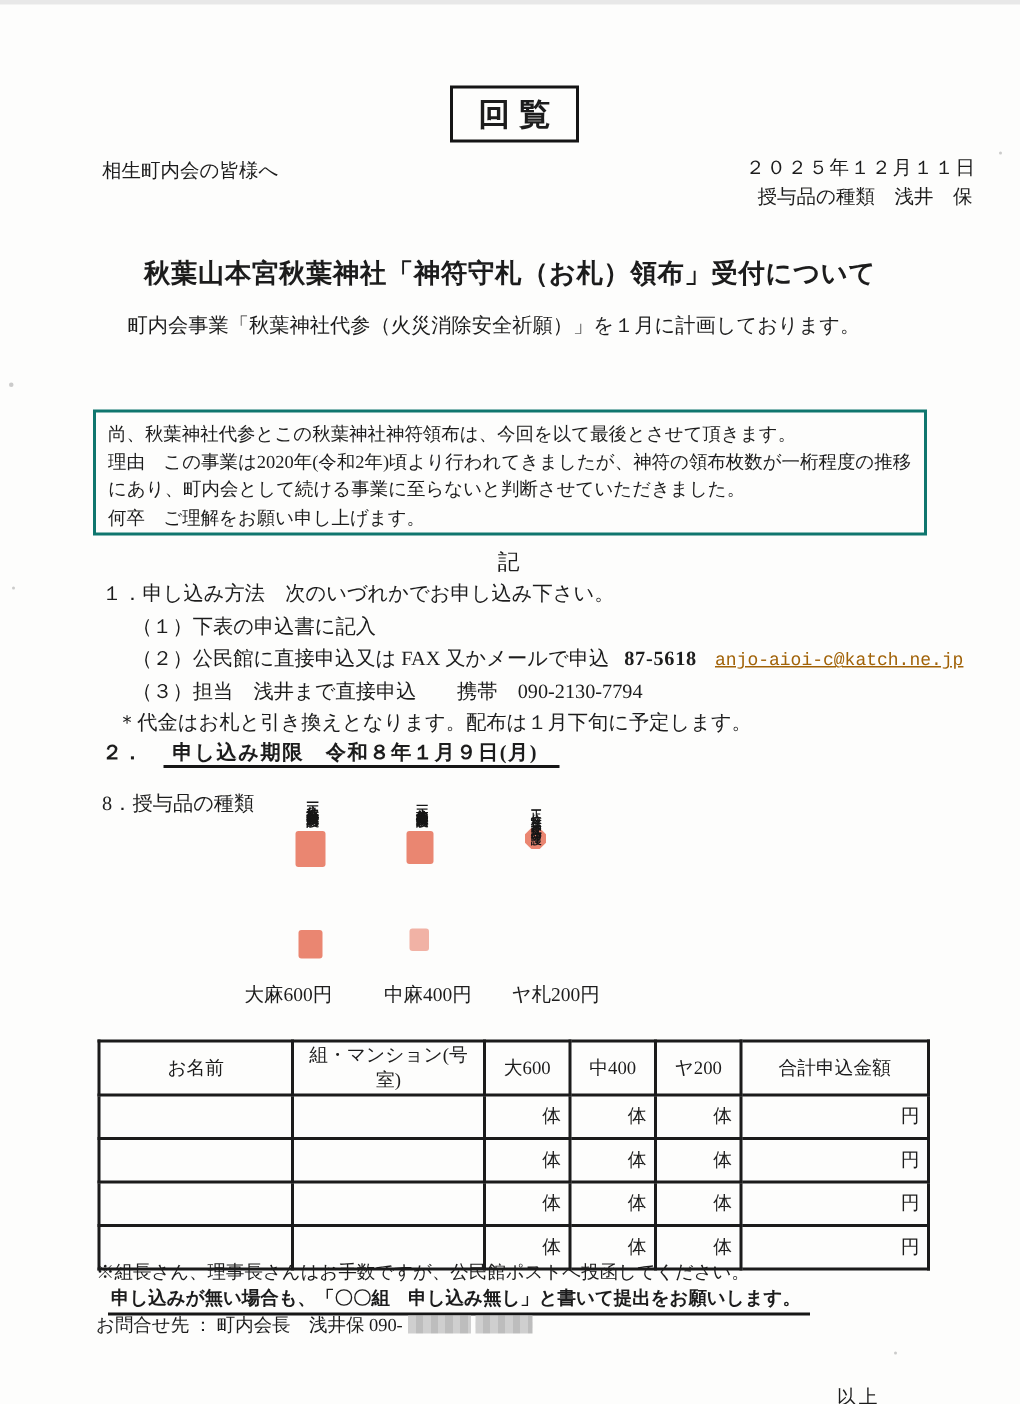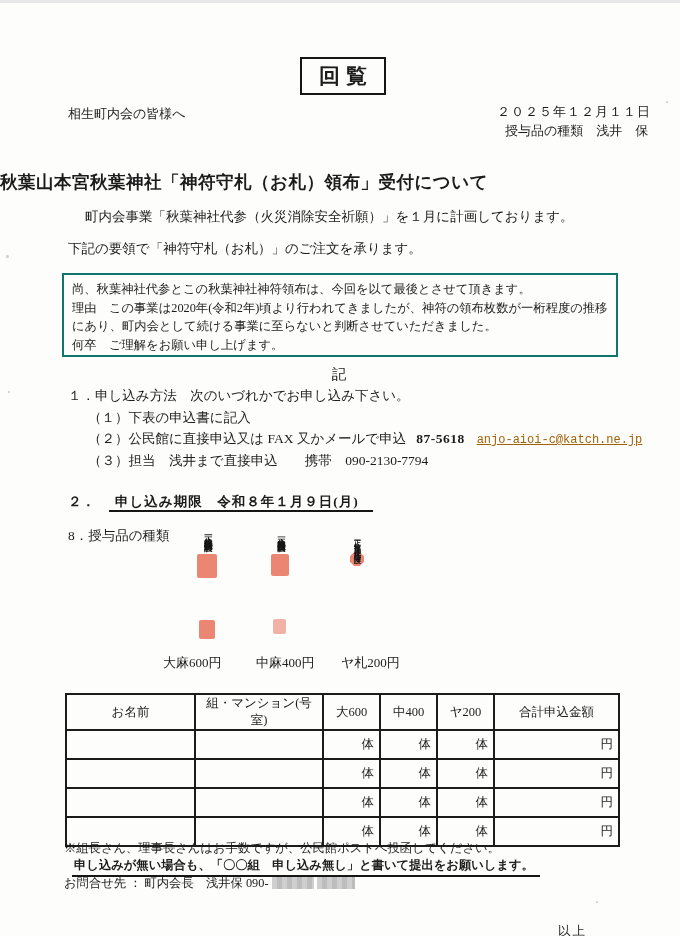--- a/index.html
+++ b/index.html
@@ -18,21 +18,21 @@
   .kairan-box{
     left:300px;top:54px;width:76px;height:34px;
     border:2px solid #151515;
     display:flex;align-items:center;justify-content:center;
     font-size:21px;font-weight:700;letter-spacing:6px;padding-left:6px;
   }
   .addressee{left:68px;top:102px;font-size:13px;}
   .doc-date{left:497px;top:100px;font-size:13px;letter-spacing:1px;}
   .doc-signer{left:505px;top:119px;font-size:13px;}
   
-  .doc-title{left:0;top:167px;width:680px;font-size:17.5px;font-weight:700;letter-spacing:0.5px;}
+  .doc-title{left:0;top:167px;width:680px;text-align:center;font-size:17.5px;font-weight:700;letter-spacing:0.5px;}
   .intro1{left:85px;top:205px;font-size:13.5px;}
   .intro2{left:68px;top:237px;font-size:13.5px;}
   
   .notice-box{
     left:62px;top:270px;width:556px;height:84px;
     border:2px solid #0f766e;
     padding:5px 8px 0 8px;box-sizing:border-box;
     font-size:12.3px;line-height:18.5px;
   }
   .notice-box p{margin:0;}
@@ -104,36 +104,36 @@
 
   <div class="abs kairan-box">
     <span>回覧</span>
   </div>
   <div class="abs addressee">相生町内会の皆様へ</div>
   <div class="abs doc-date">２０２５年１２月１１日</div>
   <div class="abs doc-signer">授与品の種類　浅井　保</div>
 
   <div class="abs doc-title">秋葉山本宮秋葉神社「神符守札（お札）領布」受付について</div>
   <div class="abs intro1">町内会事業「秋葉神社代参（火災消除安全祈願）」を１月に計画しております。</div>
-  <div class="abs intro2">下記の要領で「神符守札（お札）」のご注文を承ります。</div>
 
   <div class="abs notice-box">
     <p>尚、秋葉神社代参とこの秋葉神社神符領布は、今回を以て最後とさせて頂きます。</p>
     <p>理由　この事業は2020年(令和2年)頃より行われてきましたが、神符の領布枚数が一桁程度の推移にあり、町内会として続ける事業に至らないと判断させていただきました。</p>
     <p>何卒　ご理解をお願い申し上げます。</p>
   </div>
 
   <div class="abs ki-mark">記</div>
 
   <div class="abs s1-heading">１．申し込み方法　次のいづれかでお申し込み下さい。</div>
   <div class="abs s1-item1">（１）下表の申込書に記入</div>
   <div class="abs s1-item2">
     <span>（２）公民館に直接申込又は FAX 又かメールで申込</span><span class="fax-number">87-5618</span><a class="email-link" href="#">anjo-aioi-c@katch.ne.jp</a>
   </div>
   <div class="abs s1-item3">（３）担当　浅井まで直接申込　　携帯　090-2130-7794</div>
+  <div class="abs s1-note">＊代金はお札と引き換えとなります。配布は１月下旬に予定します。</div>
 
   <div class="abs s2-line">
     <span>２．</span><span class="s2-underlined">申し込み期限　令和８年１月９日(月)</span>
   </div>
 
   <div class="abs s3-heading">8．授与品の種類</div>
 
   <div class="abs talisman t-large">
     <span class="seal" style="left:3px;top:24px;width:20px;height:24px;"></span>
     <span class="seal" style="left:5px;top:90px;width:16px;height:19px;"></span>

